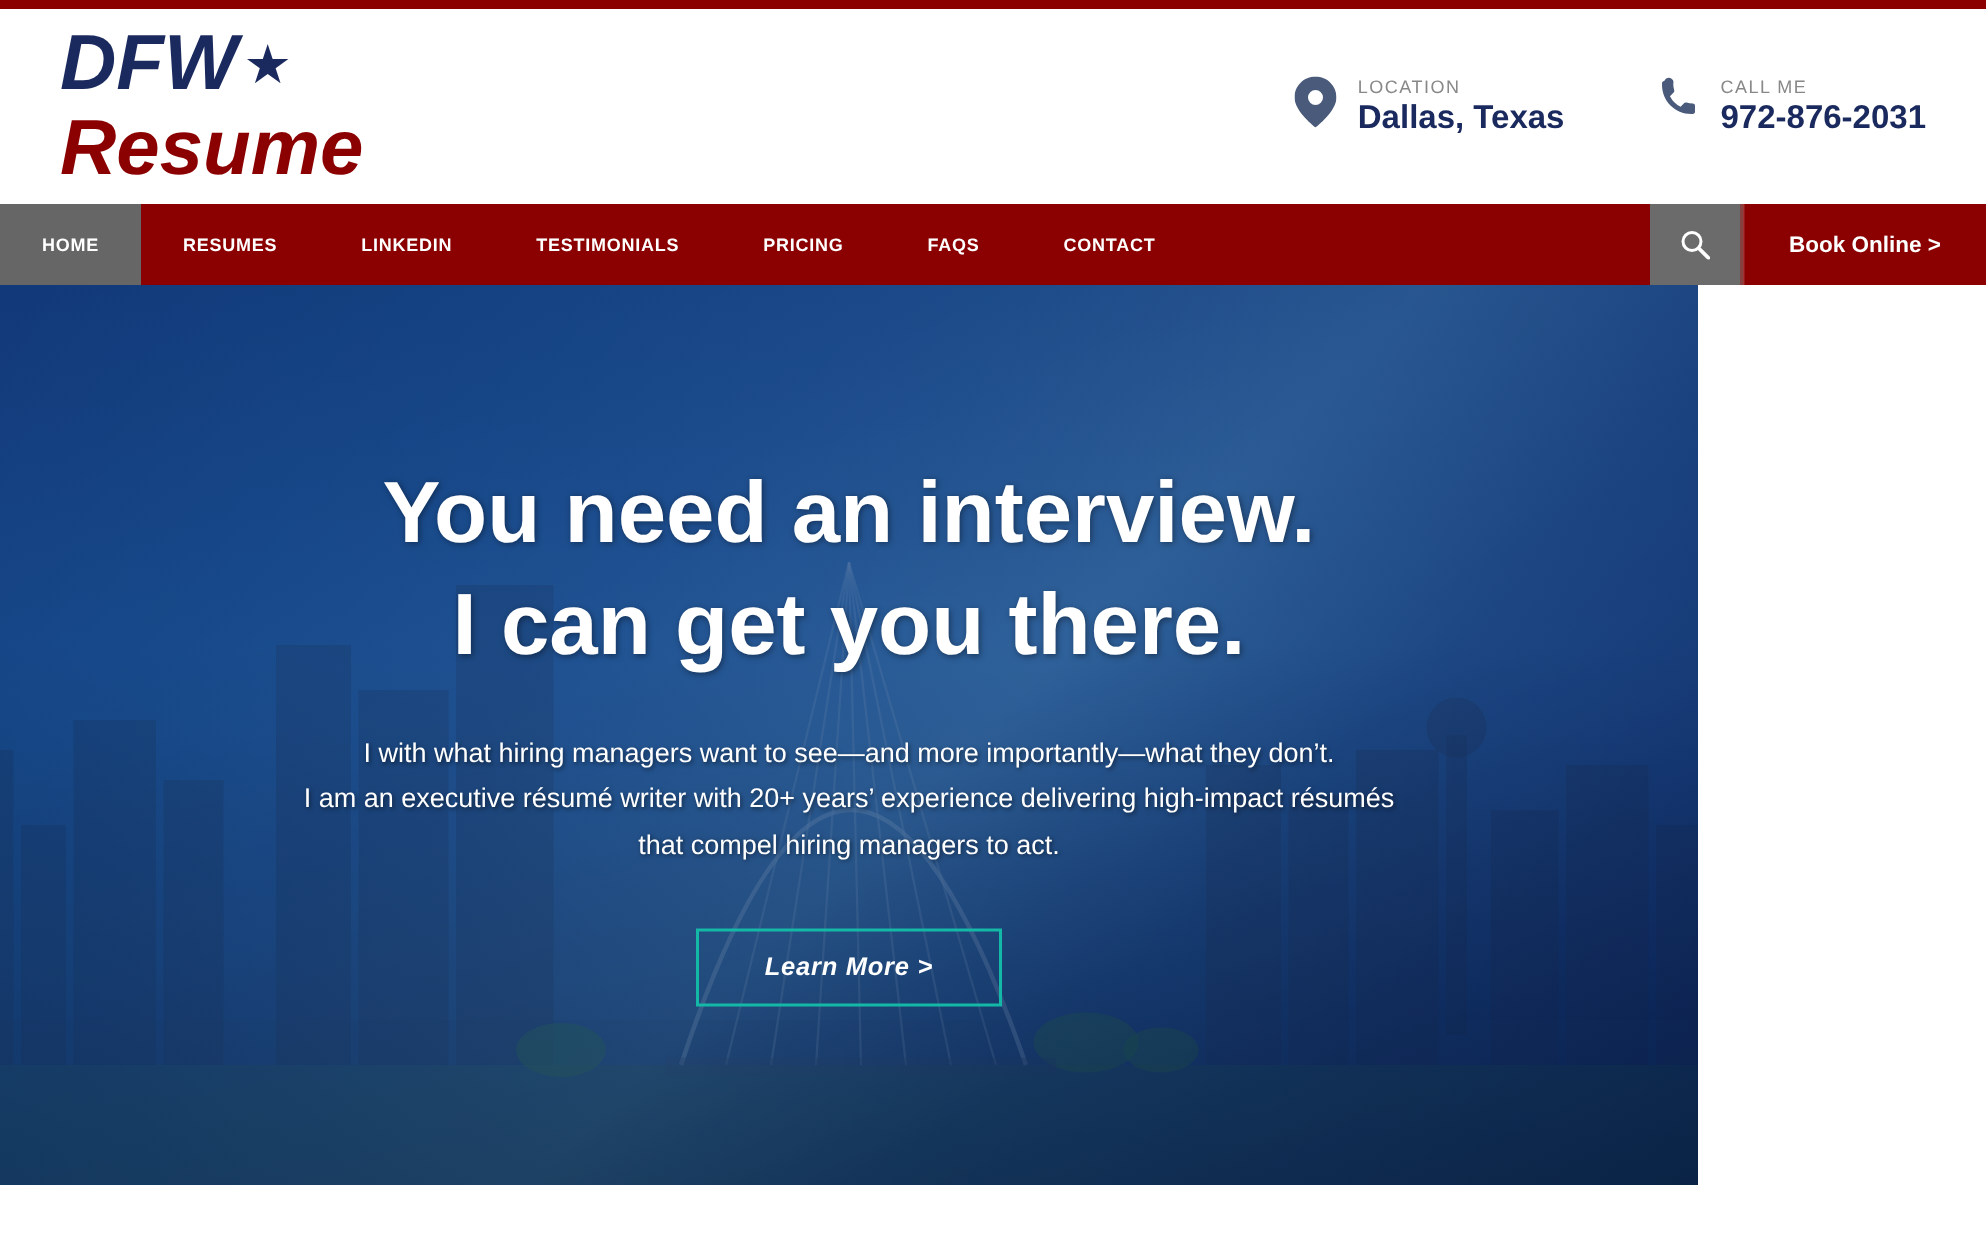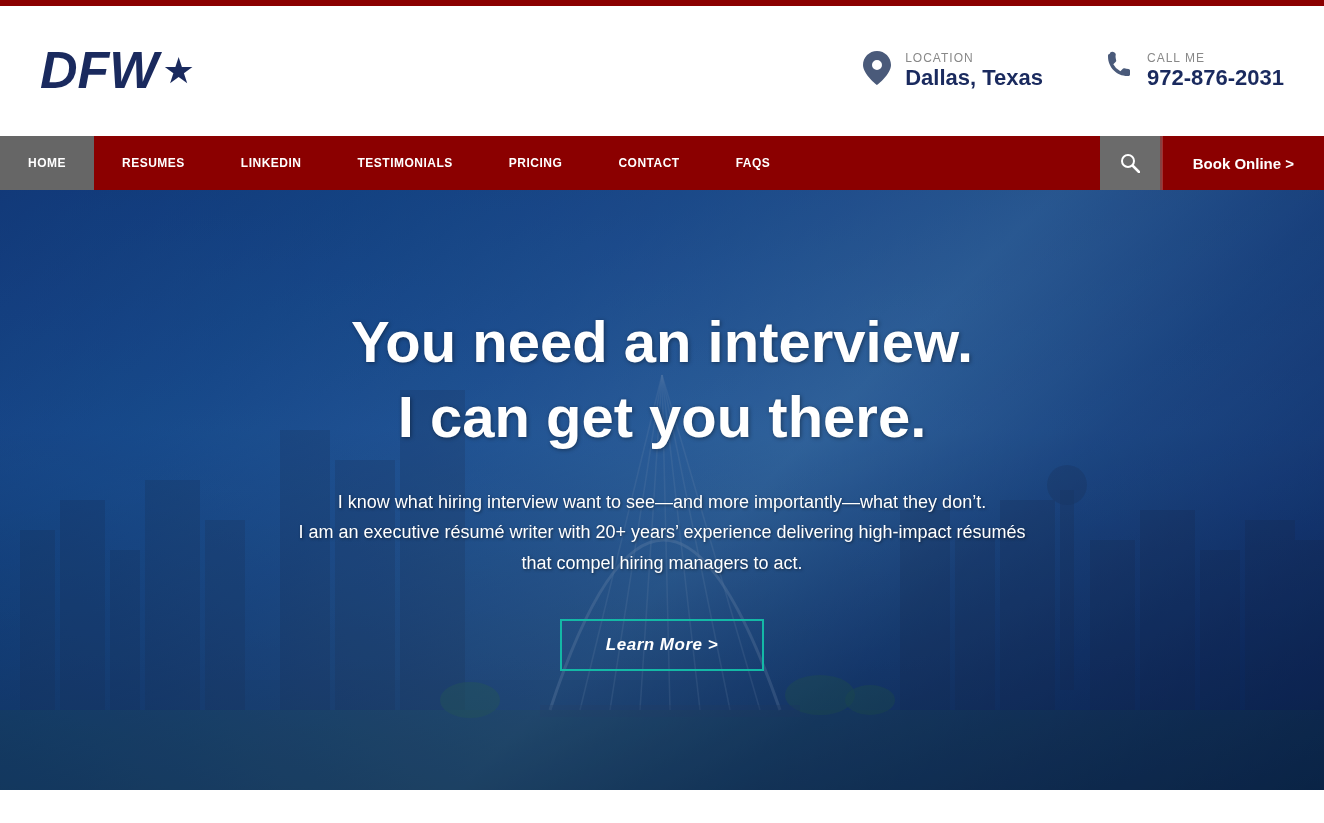--- a/index.html
+++ b/index.html
@@ -148,21 +148,21 @@
     }
 
     .nav-book-wrapper {
       background: #6b0808;
       border-left: 2px solid rgba(200,200,200,0.3);
     }
 
     
     .hero {
       position: relative;
-      width: 1324px;
+      width: 1132px;
       height: 600px;
       overflow: hidden;
       display: flex;
       align-items: center;
       justify-content: center;
     }
 
     .hero-bg {
       position: absolute;
       inset: 0;
@@ -246,20 +246,21 @@
 
 <div class="top-bar"></div>
 
 <div class="header">
   <div class="logo-area">
     <div class="logo-wrapper">
       <div class="logo-line1">
         <span class="logo-dfw">DFW</span>
         <span class="logo-star">★</span>
       </div>
+      <div class="logo-line2">Resume</div>
     </div>
   </div>
 
   <div class="header-contact">
     <div class="contact-item">
       <div class="contact-icon">
         <svg width="28" height="34" viewBox="0 0 28 34" fill="none">
           <path d="M14 0C6.268 0 0 6.268 0 14c0 9.333 14 20 14 20S28 23.333 28 14C28 6.268 21.732 0 14 0zm0 19a5 5 0 110-10 5 5 0 010 10z" fill="#4a5a7a"></path>
         </svg>
       </div>
@@ -283,22 +284,22 @@
   </div>
 </div>
 
 <nav class="nav">
   <div class="nav-items">
     <a class="nav-item active">HOME</a>
     <a class="nav-item">RESUMES</a>
     <a class="nav-item">LINKEDIN</a>
     <a class="nav-item">TESTIMONIALS</a>
     <a class="nav-item">PRICING</a>
+    <a class="nav-item">FAQS</a>
     <a class="nav-item">CONTACT</a>
-    <a class="nav-item">FAQS</a>
   </div>
   <div class="nav-search">
     <svg width="20" height="20" viewBox="0 0 20 20">
       <circle cx="8" cy="8" r="6" stroke="#fff" stroke-width="2" fill="none"></circle>
       <line x1="13" y1="13" x2="19" y2="19" stroke="#fff" stroke-width="2.5" stroke-linecap="round"></line>
     </svg>
   </div>
   <div class="nav-book-wrapper">
     <div class="nav-book">Book Online &gt;</div>
   </div>
@@ -361,19 +362,19 @@
     <ellipse cx="820" cy="505" rx="35" ry="20" fill="#2a6a2a" opacity="0.5"></ellipse>
     <ellipse cx="870" cy="510" rx="25" ry="15" fill="#2a6a2a" opacity="0.5"></ellipse>
 
     <rect x="540" y="515" width="260" height="12" fill="#2a3a5a" opacity="0.4"></rect>
   </svg>
 
   <div class="hero-content">
     <div class="hero-headline1">You need an interview.</div>
     <div class="hero-headline2">I can get you there.</div>
     <div class="hero-subtext">
-      <span>I know what hiring interview want to see—and more importantly—what they don’t.</span><br>
+      <span>I with what hiring managers want to see—and more importantly—what they don’t.</span><br>
       <span>I am an executive résumé writer with 20+ years’ experience delivering high-impact résumés</span><br>
       <span>that compel hiring managers to act.</span>
     </div>
     <button class="hero-btn">Learn More &gt;</button>
   </div>
 </section>
 
 </body></html>

